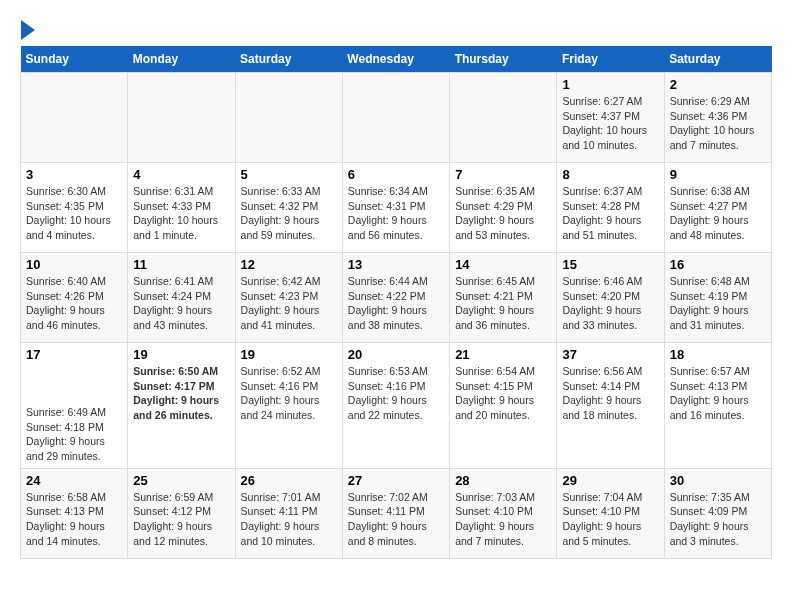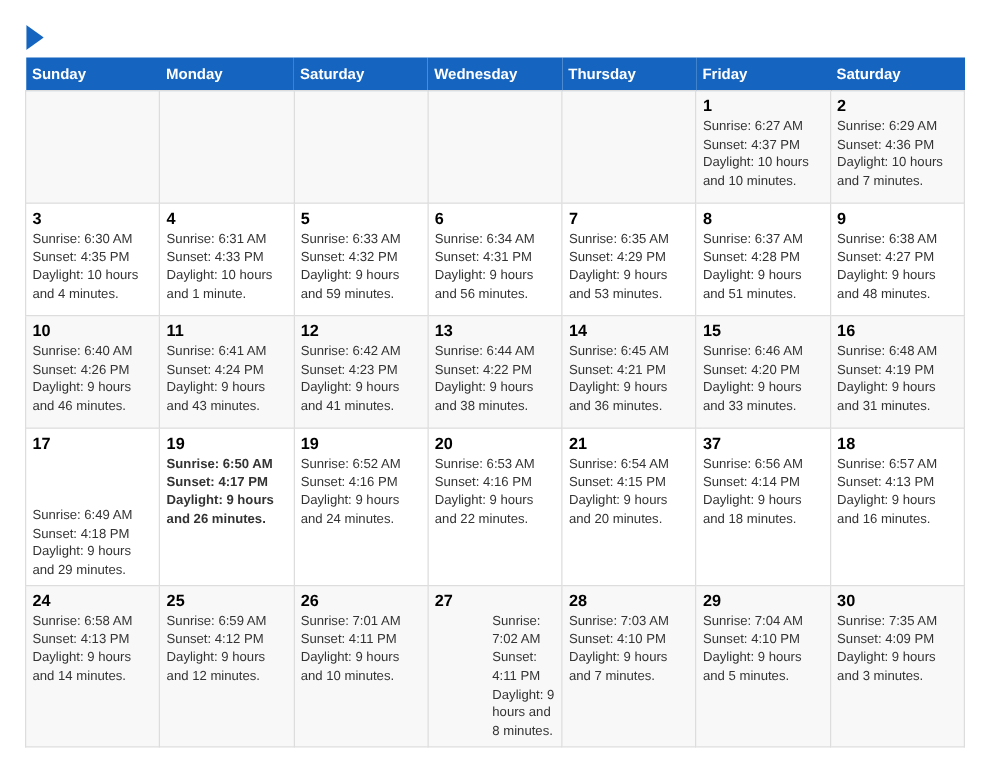--- a/index.html
+++ b/index.html
@@ -284,21 +284,21 @@
 Daylight: 9 hours and 12 minutes.</div>
         </td>
         <td>
           <div class="day-number">26</div>
           <div class="day-info" style="white-space: pre-line;">Sunrise: 7:01 AM
 Sunset: 4:11 PM
 Daylight: 9 hours and 10 minutes.</div>
         </td>
         <td>
           <div class="day-number">27</div>
-          <div class="day-info" style="white-space: pre-line; margin-left: 46px;">Sunrise: 7:02 AM
+          <div class="day-info" style="white-space: pre-line;">Sunrise: 7:02 AM
 Sunset: 4:11 PM
 Daylight: 9 hours and 8 minutes.</div>
         </td>
         <td>
           <div class="day-number">28</div>
           <div class="day-info" style="white-space: pre-line;">Sunrise: 7:03 AM
 Sunset: 4:10 PM
 Daylight: 9 hours and 7 minutes.</div>
         </td>
         <td>

